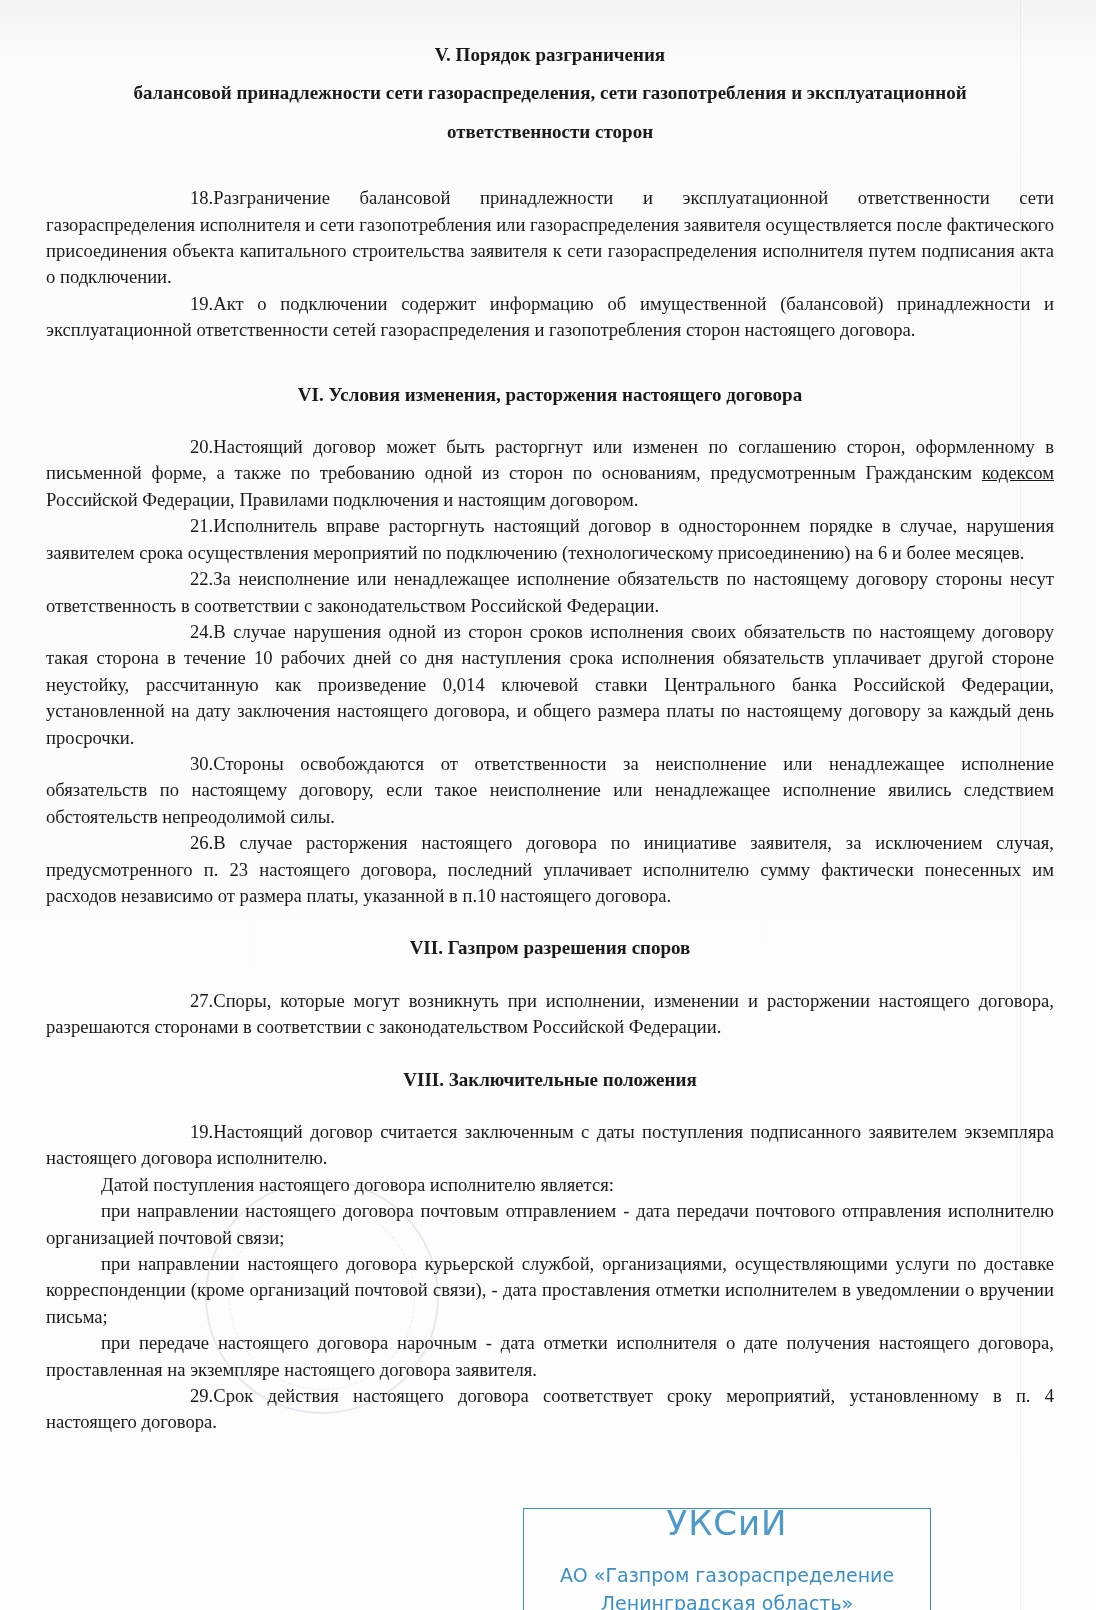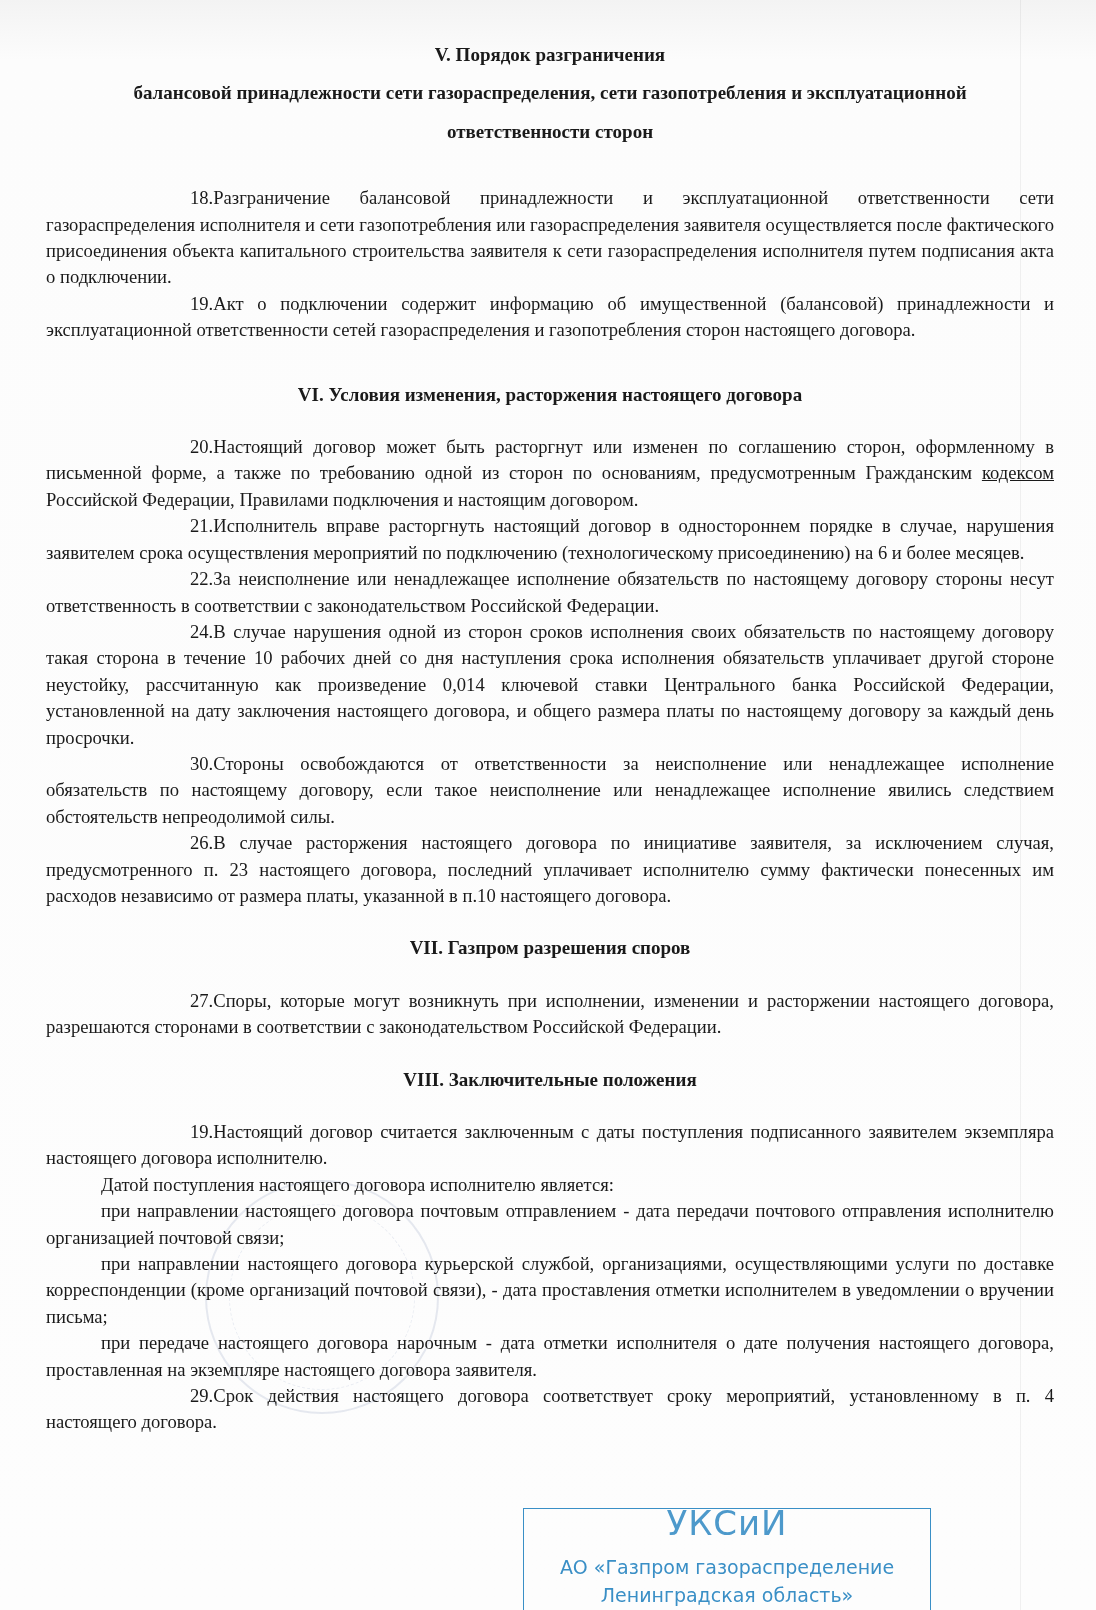--- a/index.html
+++ b/index.html
@@ -44,21 +44,21 @@
     content: ""; position: absolute; left: 22px; top: 22px; right: 22px; bottom: 22px;
     border: 1.5px dashed rgba(120,140,180,.15); border-radius: 50%;
   }
   .stamp {
     position: absolute; left: 523px; top: 1508px; width: 406px; height: 110px;
     border: 1.5px solid #3a8fc6; border-bottom: none;
     color: #3a8fc6; font-family: "DejaVu Sans", sans-serif;
     text-align: center;
   }
   .stamp .s1 { font-size: 34px; line-height: 28px; margin-top: 0; letter-spacing: 1px; opacity: .9; }
-  .stamp .s2 { font-size: 19px; line-height: 28px; margin-top: 16px; }
+  .stamp .s2 { font-size: 19px; line-height: 28px; margin-top: 24px; }
   .stamp .s3 { font-size: 19px; line-height: 28px; }
 </style>
 </head>
 <body>
 
 <div class="page">
   <div class="vline"></div>
   <div class="seal"></div>
 
   <div class="content">

